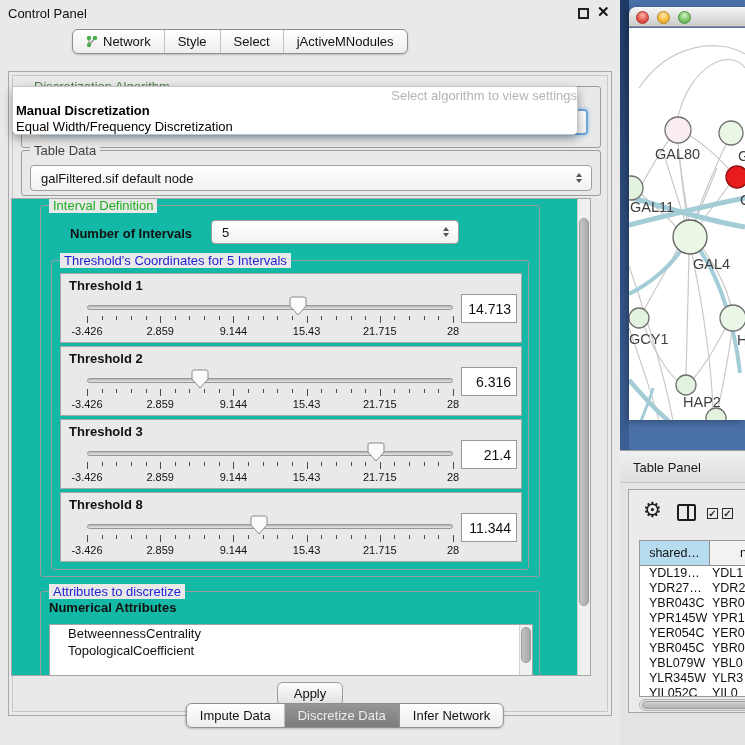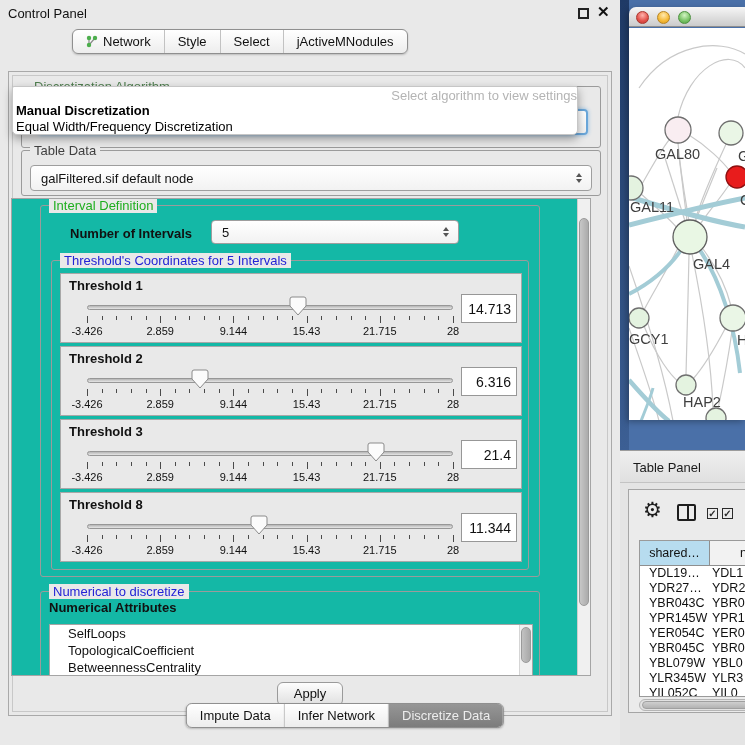--- a/index.html
+++ b/index.html
@@ -353,27 +353,26 @@
                   <div class="tick-label" style="left: 292.8px;">21.715</div>
                   <div class="tick-label" style="left: 366px;">28</div>
                 </div>
                 <input class="value-field" readonly="" value="11.344" style="">
               </div>
             </div>
         </div>
       </div>
 
       <div class="group" style="left:28px; top:392px; width:500px; height:150px;">
-        <span class="gtitle blue">Numerical to discretize</span>
+        <span class="gtitle blue">Attributes to discretize</span>
         <div style="position:absolute; left:8px; top:8px; font-size:13px; font-weight:bold; color:#111;">Numerical Attributes</div>
         <div class="attr-list">
           <div id="attr-items">
-              <div class="attr-item">SelfLoops</div>
+              <div class="attr-item">BetweennessCentrality</div>
               <div class="attr-item">TopologicalCoefficient</div>
-              <div class="attr-item">BetweennessCentrality</div>
             </div>
           <div class="attr-scroll">
             <div class="thumb"></div>
           </div>
         </div>
       </div>
 
       <div class="vscroll">
         <div class="thumb" style="top:19px; height:388px;"></div>
       </div>
@@ -385,25 +384,25 @@
   <div class="algo-popup">
     <div class="pp-prompt">Select algorithm to view settings</div>
     <div class="pp-opt hl">Manual Discretization</div>
     <div class="pp-opt">Equal Width/Frequency Discretization</div>
   </div>
 
   <div class="tabstrip bottom-tabs">
       <div class="tab">
         <span>Impute Data</span>
       </div>
+      <div class="tab sel">
+        <span>Discretize Data</span>
+      </div>
       <div class="tab">
         <span>Infer Network</span>
-      </div>
-      <div class="tab sel">
-        <span>Discretize Data</span>
       </div>
     </div>
 </div>
 
 <div class="right-region">
   <div class="desktop">
     <div class="desktop-strip"></div>
     <div class="net-window">
       <div class="net-titlebar">
         <div class="tl red"></div>

